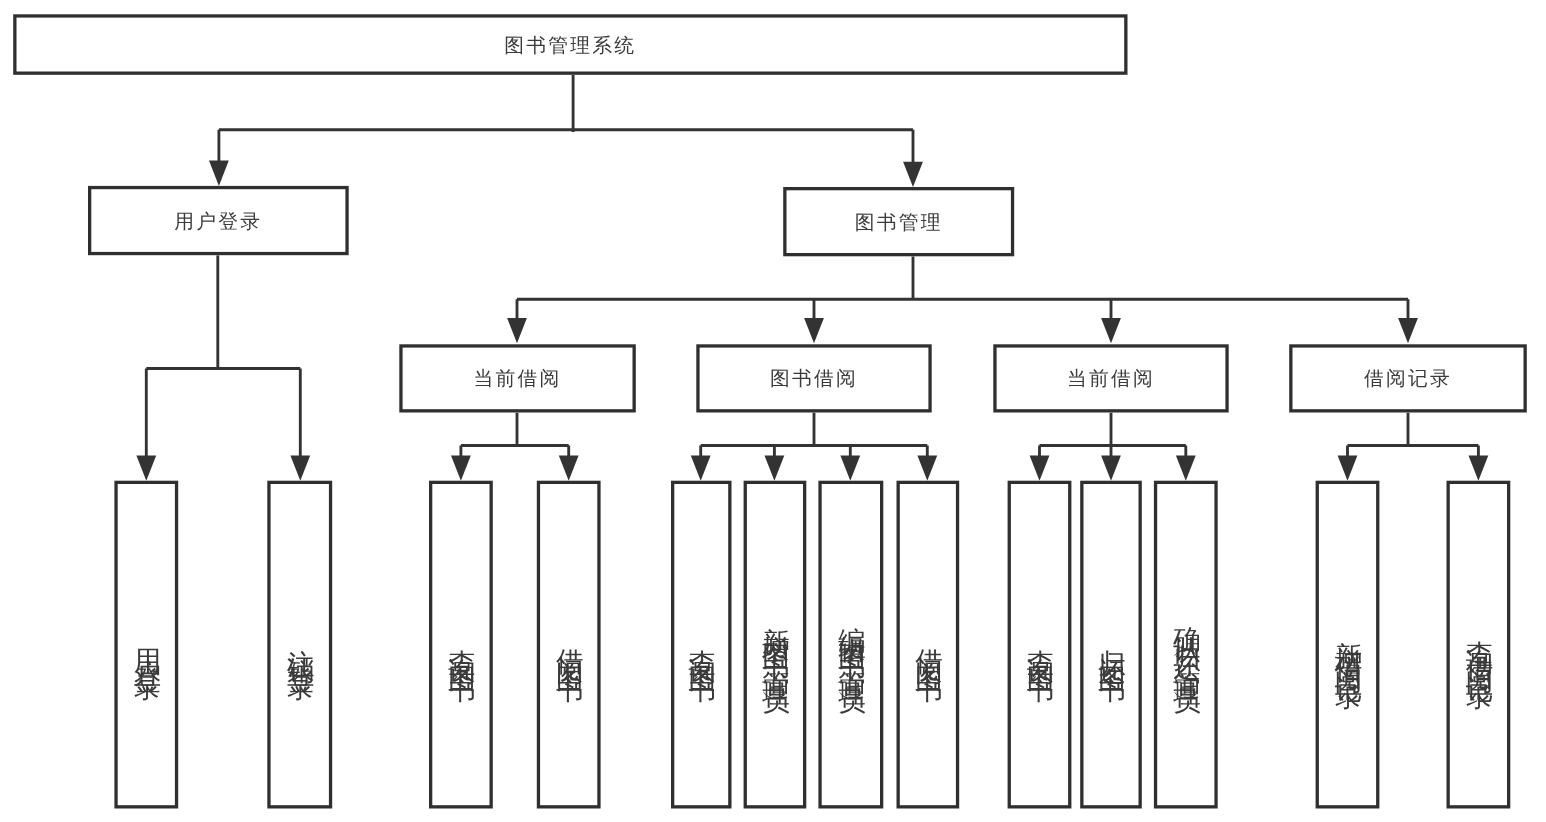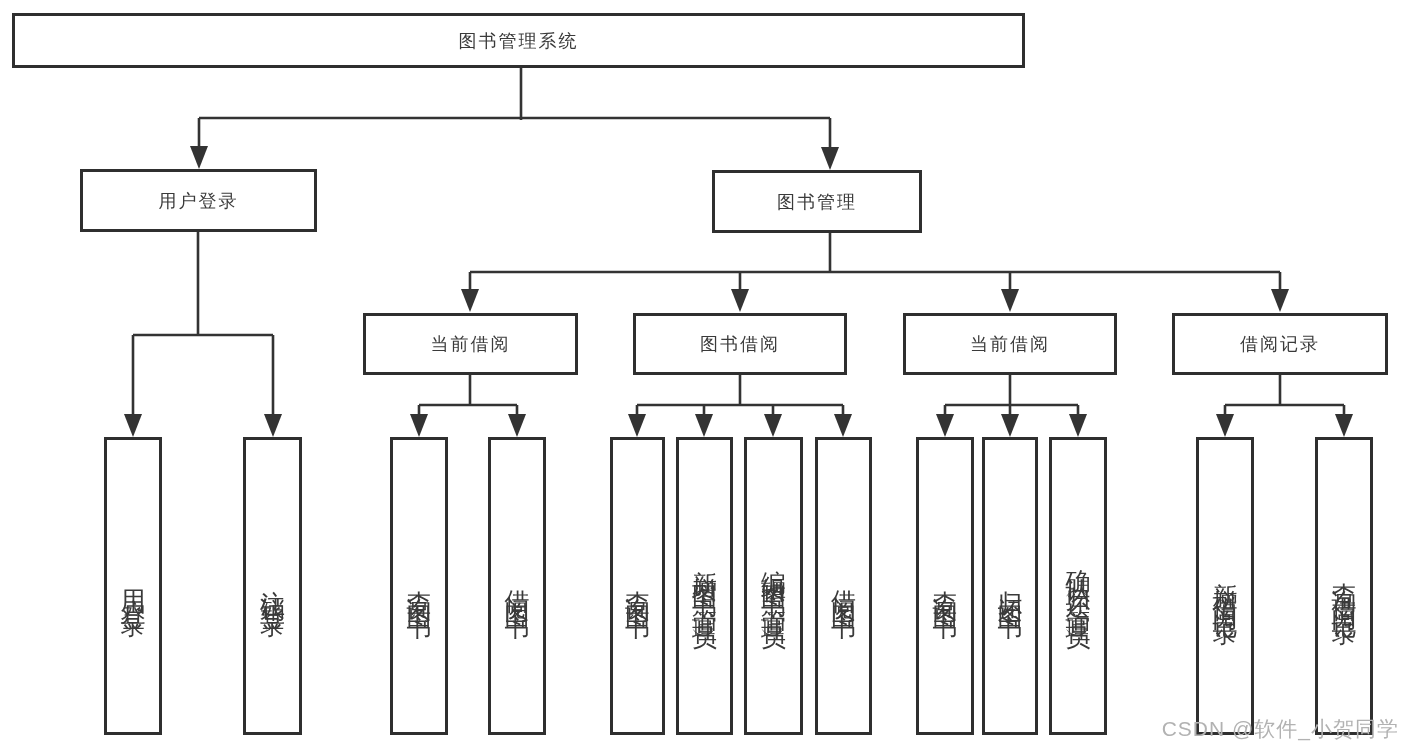--- a/index.html
+++ b/index.html
@@ -148,15 +148,14 @@
     <span class="vtxt">确认归还（管理员）</span>
   </div>
 
   <div class="node v-node" style="left:1196px;top:437px;width:58px;height:298px;">
     <span class="vtxt">新增借阅记录</span>
   </div>
   <div class="node v-node" style="left:1315px;top:437px;width:58px;height:298px;">
     <span class="vtxt">查询借阅记录</span>
   </div>
 
-  <div class="watermark">CSDN @软件_小贺同学</div>
 
 </div>
 
 </body></html>

